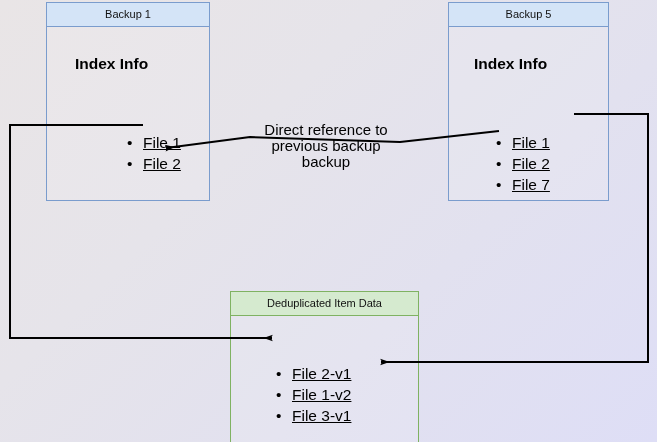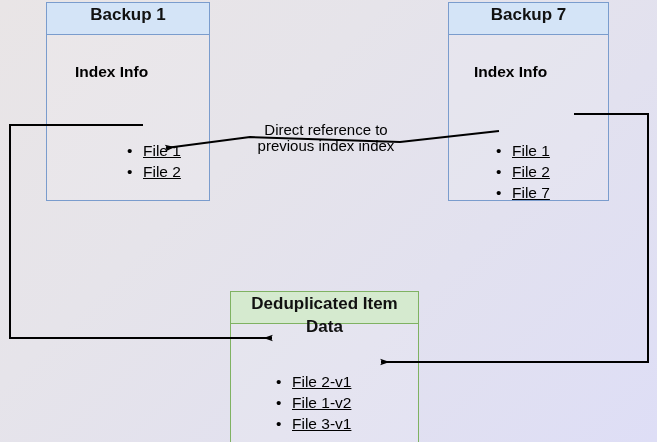--- a/index.html
+++ b/index.html
@@ -26,25 +26,25 @@
     box-sizing: border-box;
     border: 1.6px solid #7a9ccd;
     background: rgba(255,255,255,0.10);
   }
   .node.green {
     border-color: #7fb262;
     margin-top: 12px;
   }
   .node-header {
     box-sizing: border-box;
-    height: 32px;
+    height: 24px;
     line-height: 23px;
     text-align: center;
-    font-size: 17px;
-    font-weight: bold;
+    font-size: 11px;
+    font-weight: normal;
     color: #111111;
     background: #d4e4f7;
     border-bottom: 1.6px solid #7a9ccd;
   }
   .node.green .node-header {
     background: #d5eacf;
     border-bottom-color: #7fb262;
   }
   .node-body {
     position: relative;
@@ -128,21 +128,21 @@
     <div class="node-body">
       <div class="node-title">Index Info</div>
       <ul class="item-list">
         <li>File 1</li>
         <li>File 2</li>
       </ul>
     </div>
   </div>
 
   <div class="node" id="node-backup2">
-    <div class="node-header">Backup 7</div>
+    <div class="node-header">Backup 5</div>
     <div class="node-body">
       <div class="node-title">Index Info</div>
       <ul class="item-list">
         <li>File 1</li>
         <li>File 2</li>
         <li>File 7</li>
       </ul>
     </div>
   </div>
 
@@ -166,16 +166,16 @@
 
     <path d="M 499,131 L 400,142 L 250,137 L 166,148" fill="none" stroke="#000000" stroke-width="2" stroke-linejoin="round" marker-end="url(#arrow)"></path>
 
     <path d="M 143,125 L 10,125 L 10,338 L 272,338" fill="none" stroke="#000000" stroke-width="2" stroke-linejoin="miter" marker-end="url(#arrow)"></path>
 
     <path d="M 574,114 L 648,114 L 648,362 L 381,362" fill="none" stroke="#000000" stroke-width="2" stroke-linejoin="miter" marker-end="url(#arrow)"></path>
   </svg>
 
   <div id="edge-label-direct-ref">
     <span>Direct reference to</span>
-    <span>previous index index</span>
+    <span>previous backup backup</span>
   </div>
 
 </div>
 
 </body></html>

